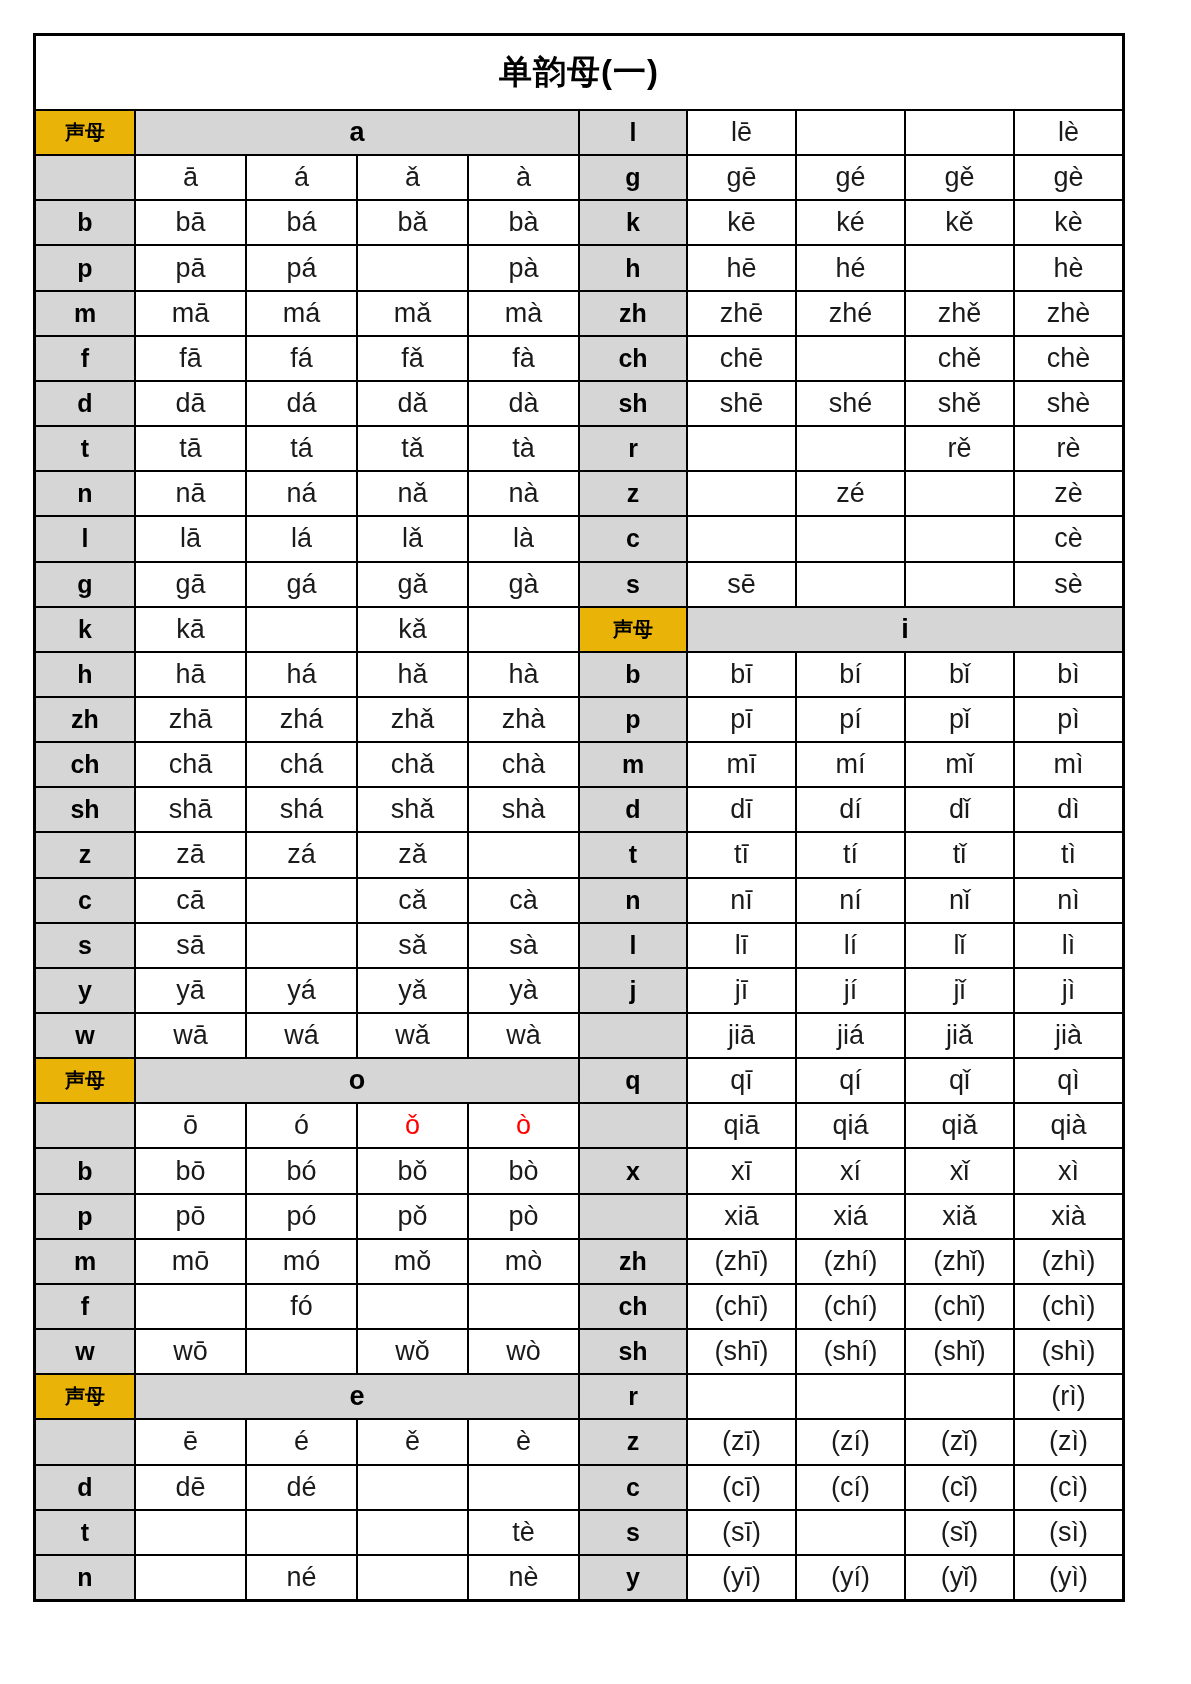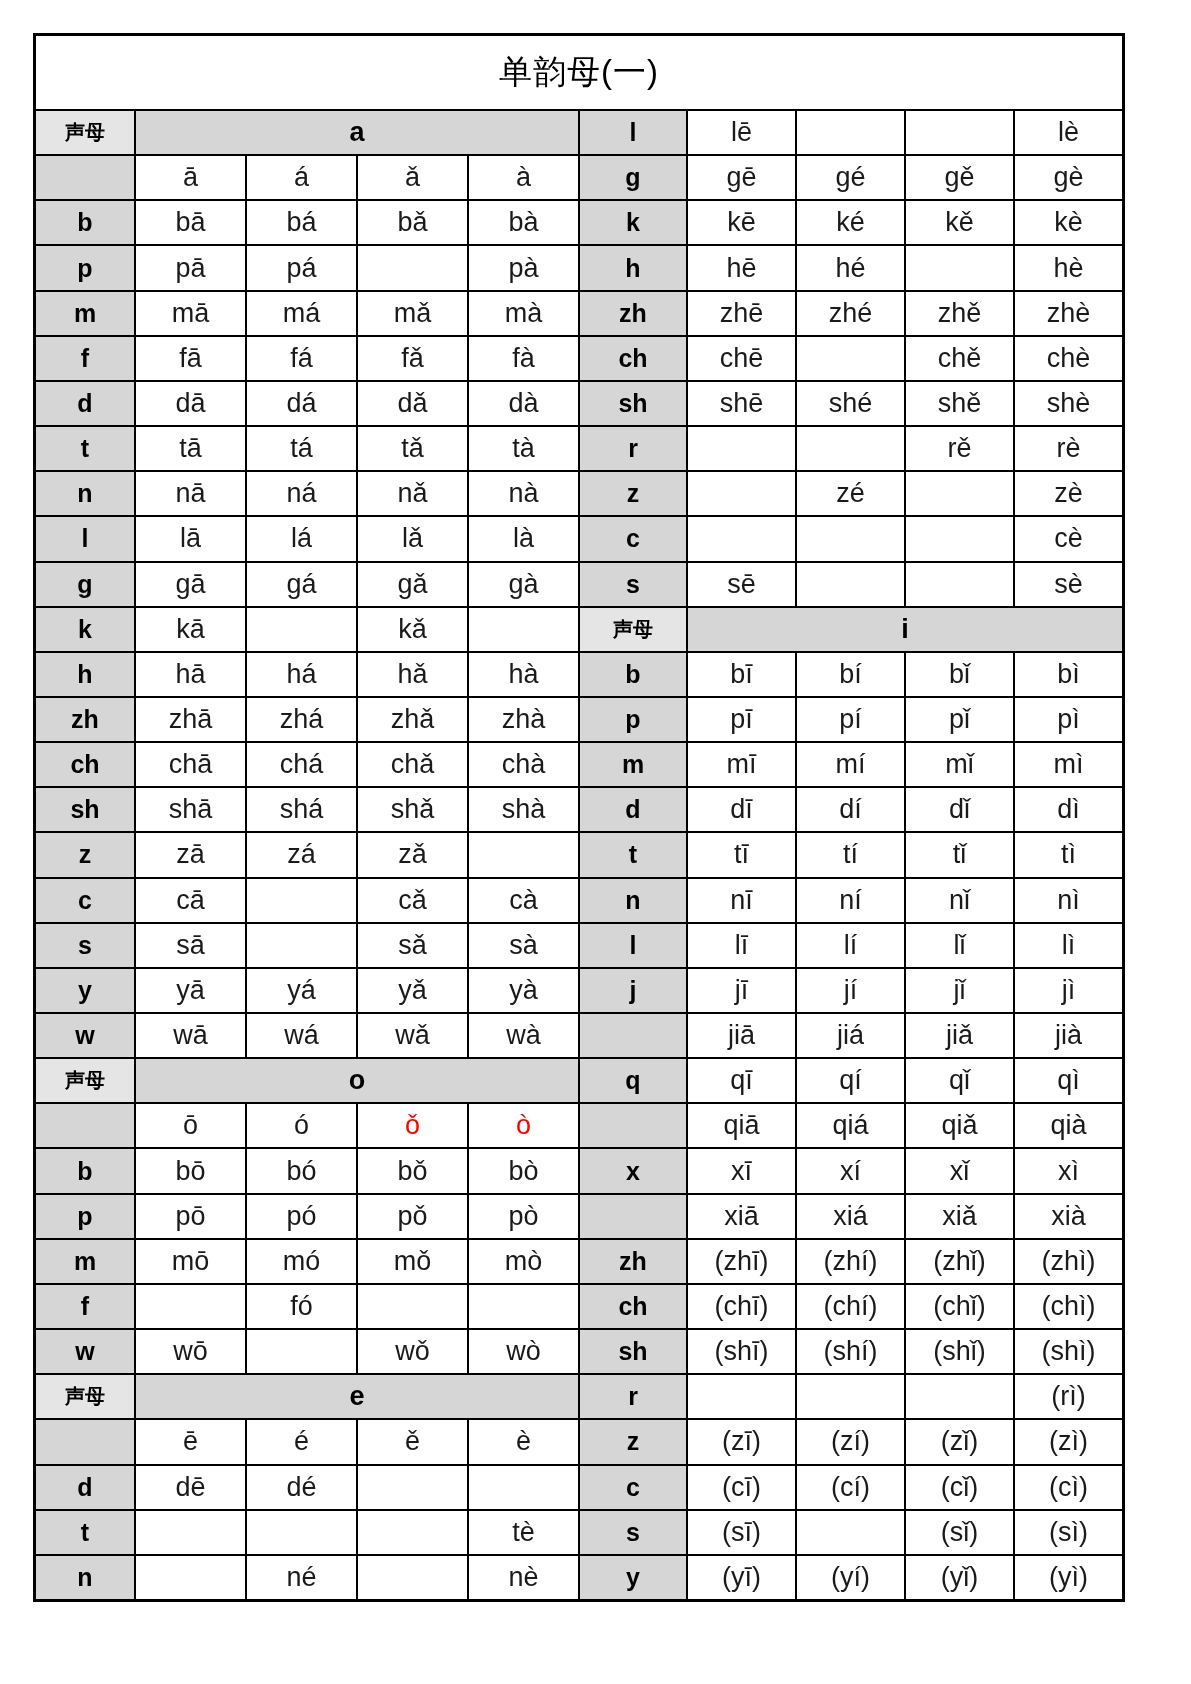--- a/index.html
+++ b/index.html
@@ -35,33 +35,33 @@
     background: #ffffff;
     display: flex;
     align-items: center;
     justify-content: center;
     overflow: hidden;
     color: #1a1a1a;
   }
   .title-cell {
     grid-column: 1 / -1;
     background: #ffffff;
-    font-weight: normal;
+    font-weight: bold;
     font-size: 33px;
     letter-spacing: 1px;
     color: #000000;
   }
   .initial-cell {
     background: #d6d6d6;
     font-weight: bold;
     font-size: 25px;
     color: #000000;
   }
   .shengmu-cell {
-    background: #e5e5e5;
+    background: #eab308;
     font-weight: bold;
     font-size: 20px;
     color: #000000;
   }
   .final-header-cell {
     grid-column: span 4;
     background: #d6d6d6;
     font-weight: bold;
     font-size: 27px;
     color: #000000;

